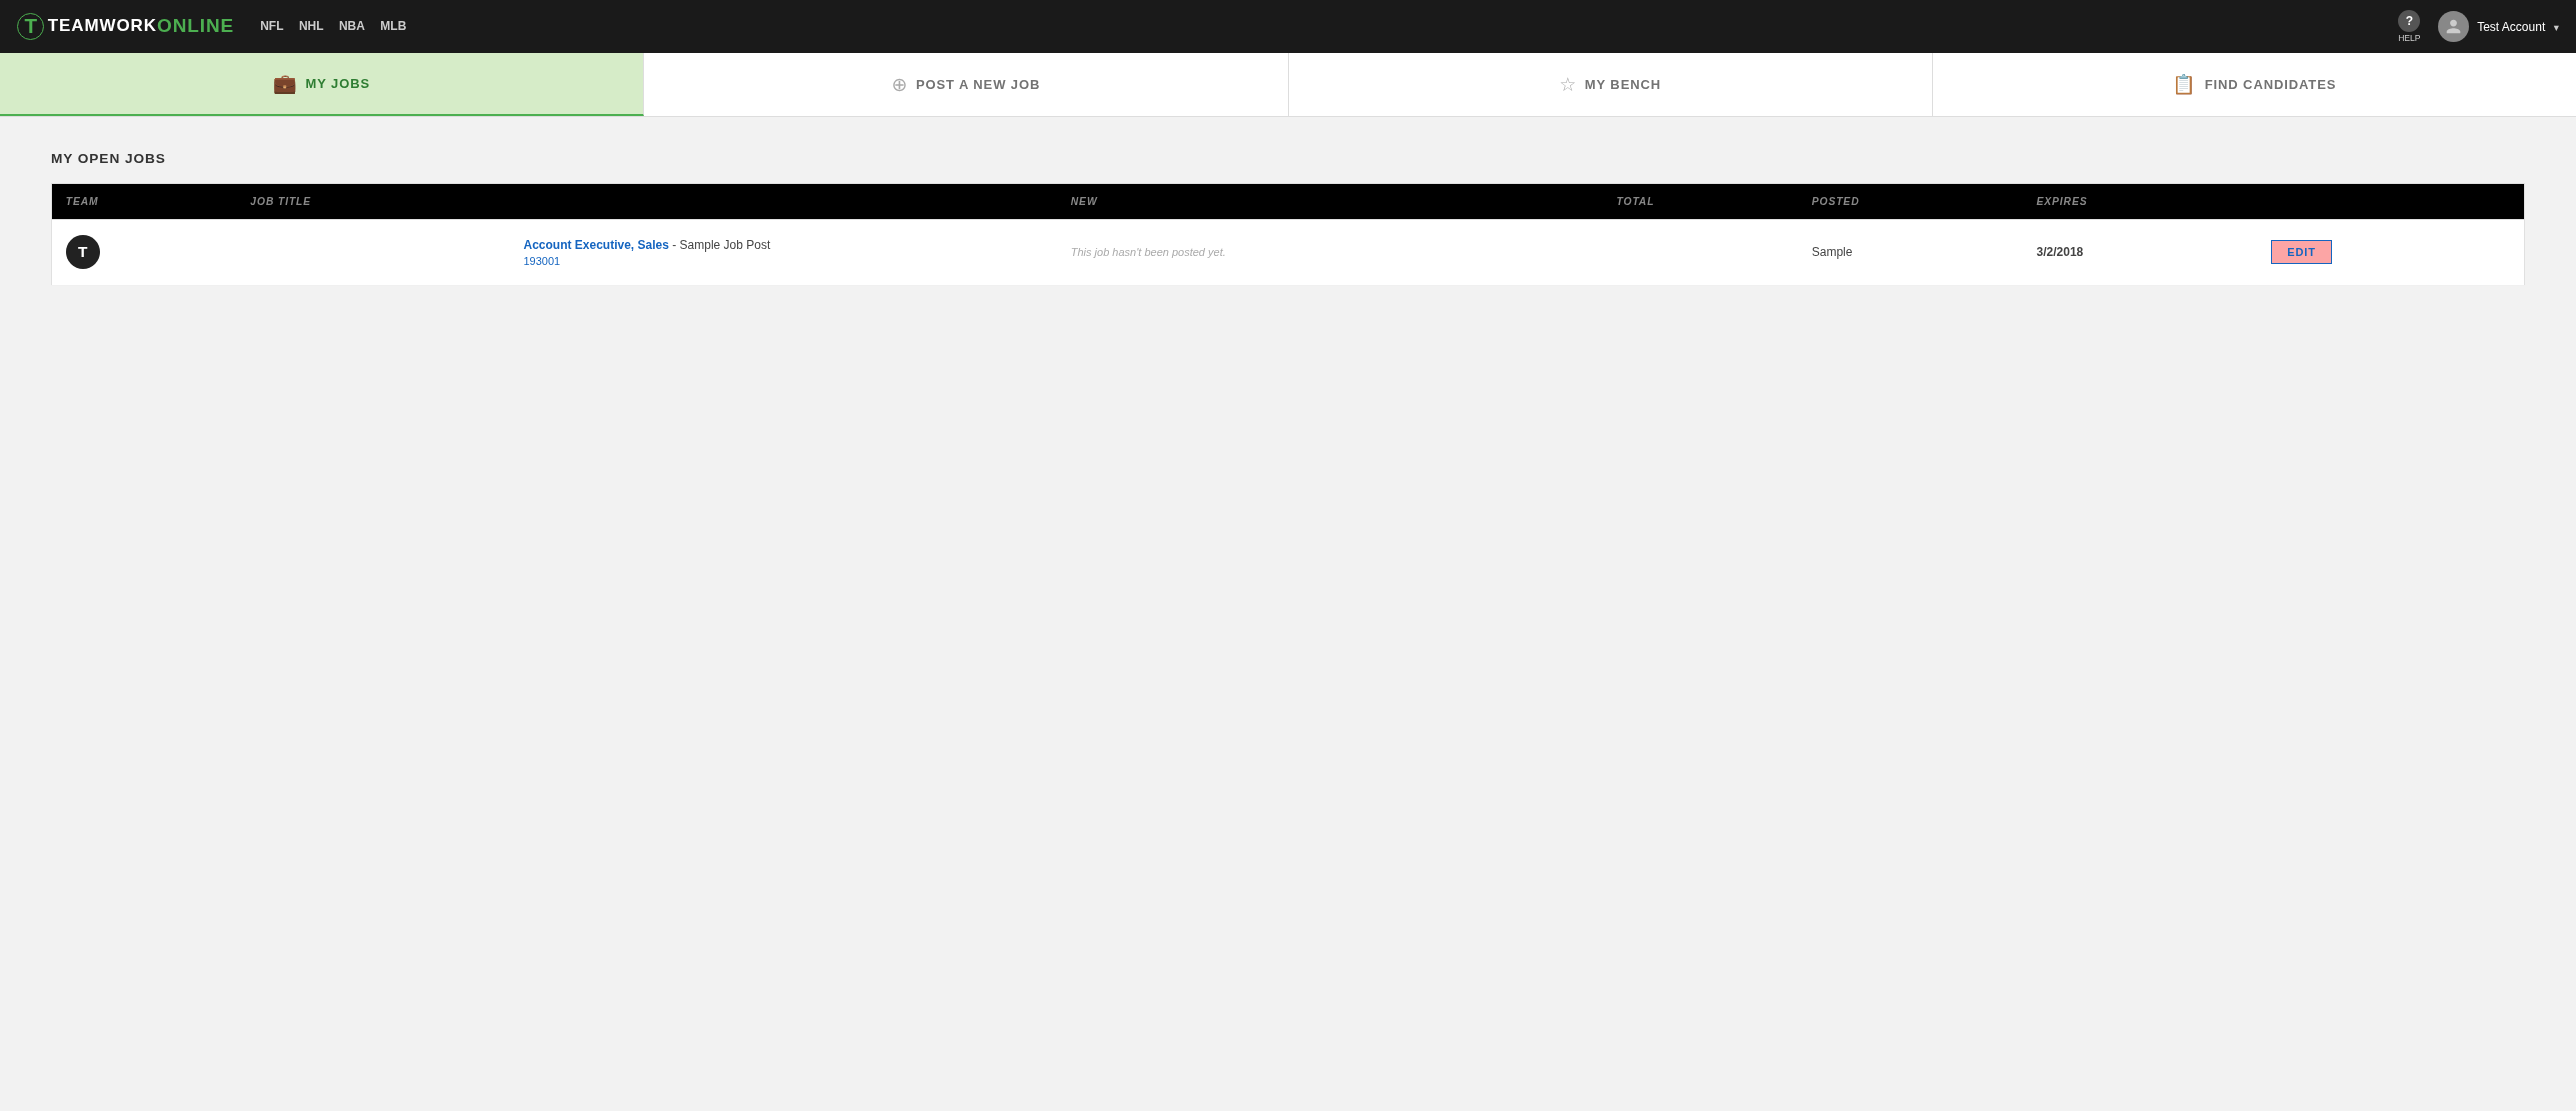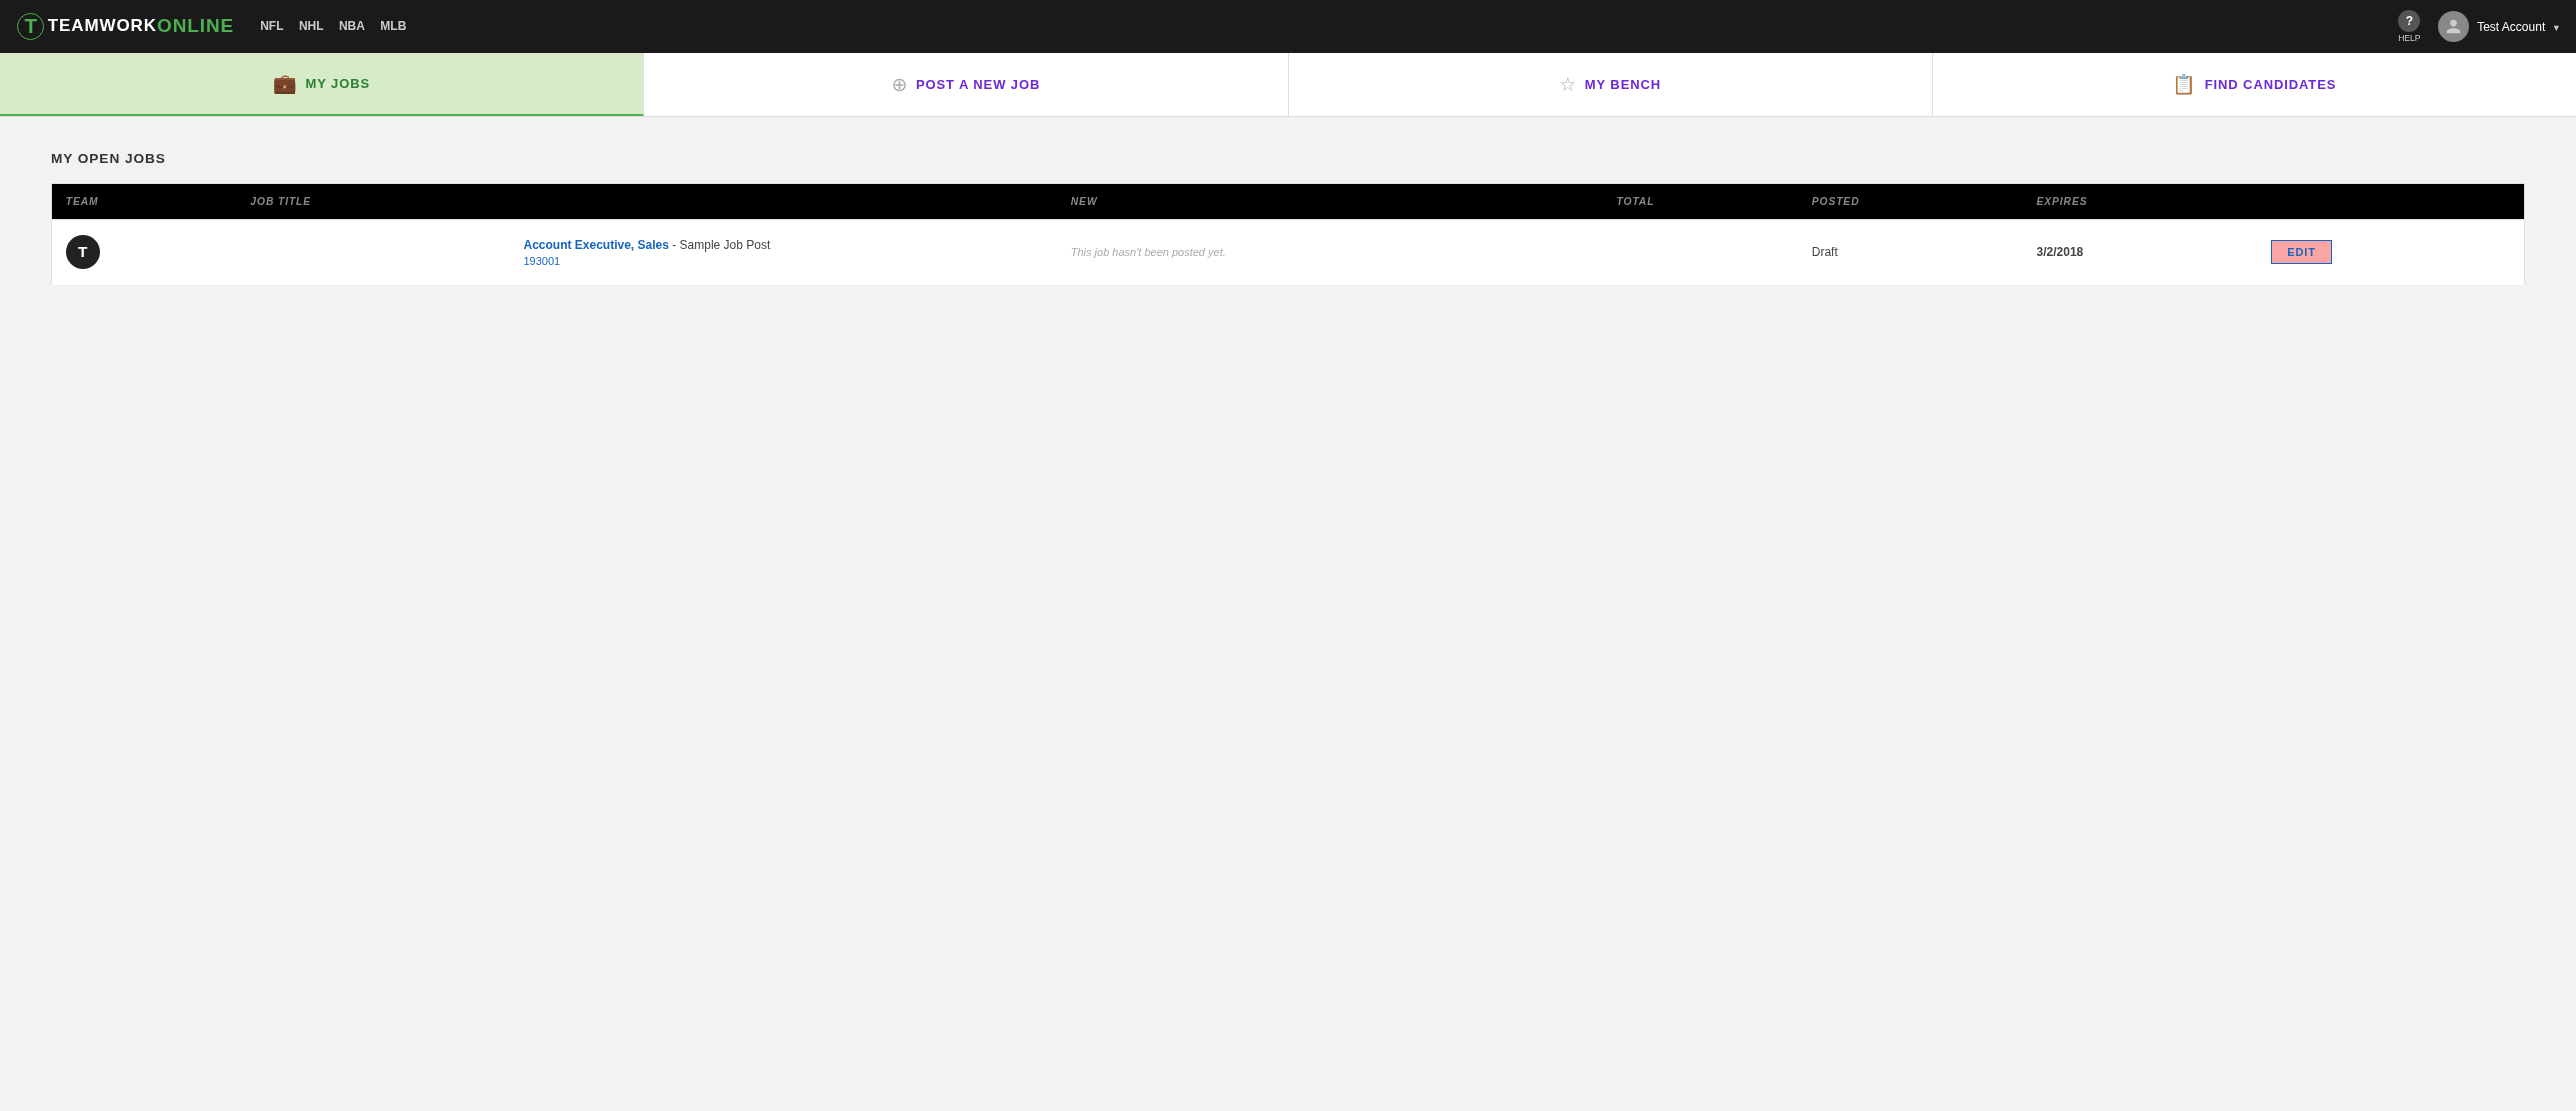--- a/index.html
+++ b/index.html
@@ -141,21 +141,21 @@
     .tab-label {
       font-size: 13px;
       font-weight: 700;
       letter-spacing: 0.9px;
       text-transform: uppercase;
     }
     .tab-item.active .tab-label {
       color: #2e7d32;
     }
     .tab-item:not(.active) .tab-label {
-      color: #6d28d9;
+      color: #737373;
     }
     .tab-icon {
       font-size: 19px;
     }
     .tab-item.active .tab-icon {
       color: #4caf50;
     }
     .tab-item:not(.active) .tab-icon {
       color: #aaa;
     }
@@ -335,21 +335,21 @@
                 <a class="job-title-link">Account Executive, Sales</a><span class="job-sample"> - </span><span class="job-sample">Sample Job Post</span>
               </div>
               <div class="job-id">193001</div>
             </div>
           </div>
         </td>
         <td>
           <span class="not-posted">This job hasn't been posted yet.</span>
         </td>
         <td></td>
-        <td>Draft</td>
+        <td>Sample</td>
         <td class="expires-cell">3/2/2018</td>
         <td>
           <button class="edit-btn">EDIT</button>
         </td>
       </tr>
     </tbody>
   </table>
 </main>
 
 

